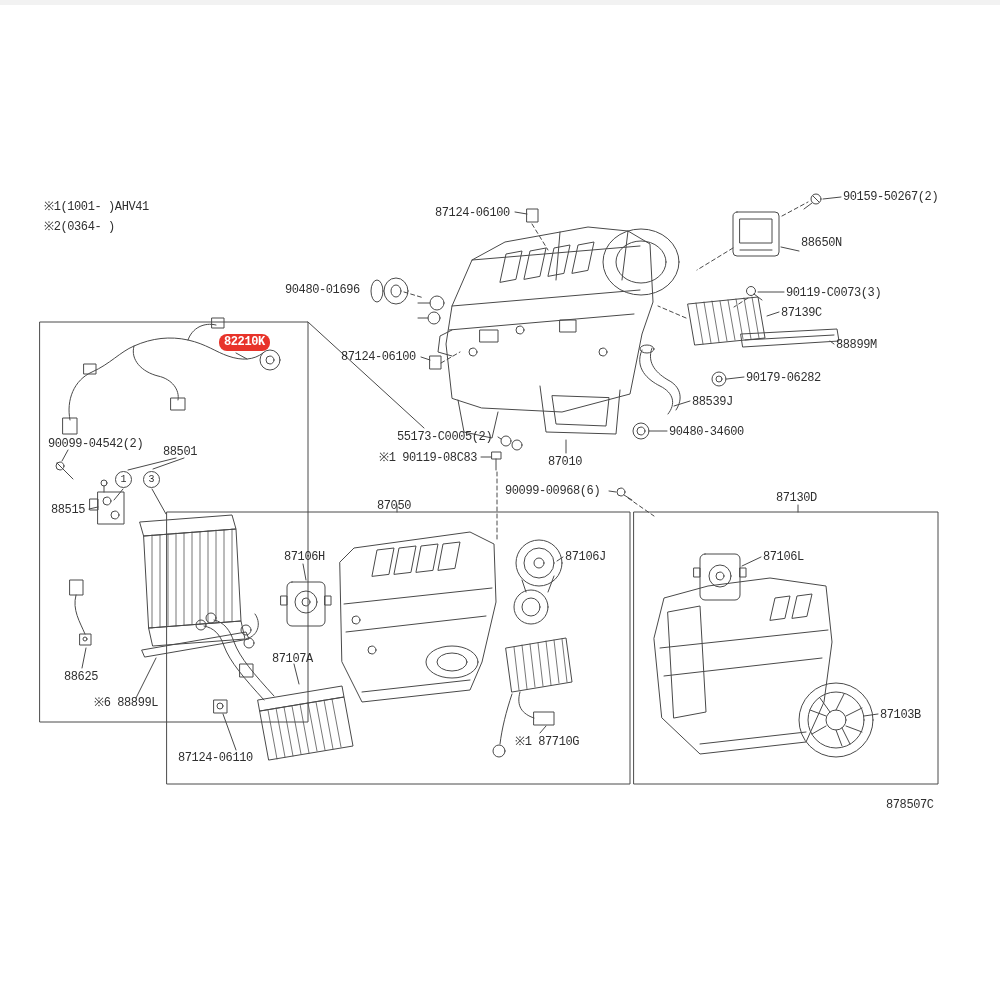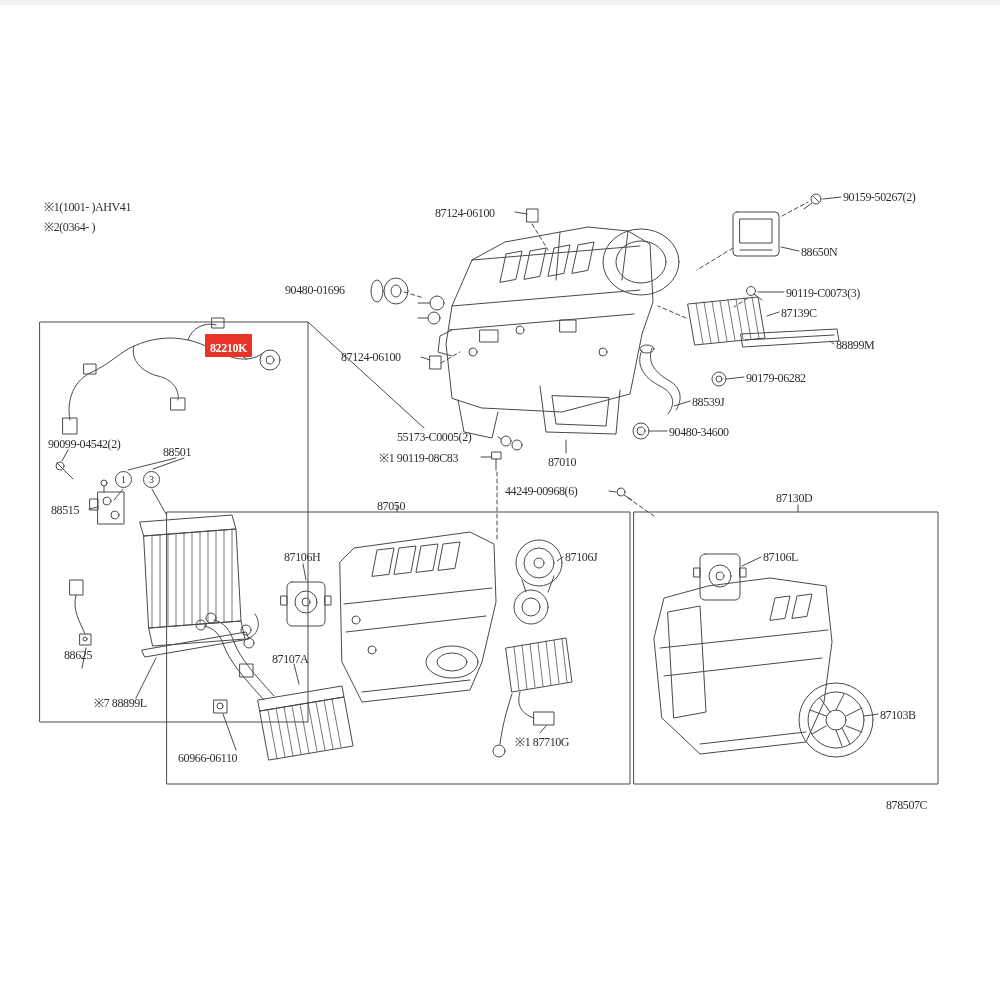--- a/index.html
+++ b/index.html
@@ -1,30 +1,30 @@
 <!DOCTYPE html>
 <html style="--line: #4a4a4a; --label-text: #2f2f2f; --highlight-bg: #e8332a; --highlight-text: #ffffff; --background: #ffffff;"><head>
 <meta charset="utf-8">
 <style>
   :root{
     --line:#4a4a4a; --label-text:#2f2f2f;
     --highlight-bg:#e8332a; --highlight-text:#ffffff; --background:#ffffff;
   }
   html,body{margin:0;padding:0;background:#fff;}
   .canvas{position:relative;width:1000px;height:908px;background:var(--background,#fff);
-          font-family:Liberation Serif, serif;overflow:hidden;}
+          font-family:Liberation Mono, monospace;overflow:hidden;}
   svg.art{position:absolute;left:0;top:0;}
   .s{stroke:var(--line,#4a4a4a);fill:none;stroke-width:1;stroke-linecap:round;stroke-linejoin:round;}
   .d{stroke-dasharray:4 3;}
   .t{stroke-width:0.75;}
   .gray{fill:#f2f2f2;stroke:none;}
   .lbl{position:absolute;font-size:12px;line-height:14px;color:var(--label-text,#2f2f2f);
        white-space:nowrap;letter-spacing:-0.4px;}
   .lbl.hl{background:var(--highlight-bg,#e8332a);color:var(--highlight-text,#fff);
-          font-weight:bold;padding:7px 5px 2px;border-radius:1px;}
+          font-weight:bold;padding:1px 5px 2px;border-radius:8px;margin-left:14px;}
   .callout{position:absolute;width:17px;height:17px;border:1px solid var(--line,#4a4a4a);
            border-radius:50%;font-size:10px;line-height:15px;text-align:center;
            color:var(--label-text,#2f2f2f);background:#fff;box-sizing:border-box;}
 </style>
 </head>
 <body>
 
 <div class="canvas">
 
   <svg class="art" width="1000" height="1000" viewBox="0 0 1000 1000">
@@ -313,46 +313,46 @@
       <line x1="842" y1="728" x2="850" y2="744"></line>
       <line x1="878" y1="714" x2="864" y2="716"></line>
     </g>
   </svg>
 
   <div class="lbl" style="left:44px;top:200px">※1(1001-    )AHV41</div>
   <div class="lbl" style="left:44px;top:220px">※2(0364-    )</div>
 
   <div class="lbl" style="left:435px;top:206px">87124-06100</div>
   <div class="lbl" style="left:843px;top:190px">90159-50267(2)</div>
-  <div class="lbl" style="left:801px;top:245px">88650N</div>
+  <div class="lbl" style="left:801px;top:236px">88650N</div>
   <div class="lbl" style="left:285px;top:283px">90480-01696</div>
   <div class="lbl" style="left:786px;top:286px">90119-C0073(3)</div>
   <div class="lbl" style="left:781px;top:306px">87139C</div>
   <div class="lbl" style="left:836px;top:338px">88899M</div>
   <div class="lbl" style="left:341px;top:350px">87124-06100</div>
   <div class="lbl" style="left:746px;top:371px">90179-06282</div>
   <div class="lbl" style="left:692px;top:395px">88539J</div>
   <div class="lbl" style="left:669px;top:425px">90480-34600</div>
   <div class="lbl hl" style="left:205px;top:334px">82210K</div>
   <div class="lbl" style="left:397px;top:430px">55173-C0005(2)</div>
   <div class="lbl" style="left:379px;top:451px">※1 90119-08C83</div>
   <div class="lbl" style="left:548px;top:455px">87010</div>
-  <div class="lbl" style="left:505px;top:484px">44249-00968(6)</div>
+  <div class="lbl" style="left:505px;top:484px">90099-00968(6)</div>
   <div class="lbl" style="left:377px;top:499px">87050</div>
   <div class="lbl" style="left:776px;top:491px">87130D</div>
   <div class="lbl" style="left:48px;top:437px">90099-04542(2)</div>
   <div class="lbl" style="left:163px;top:445px">88501</div>
   <div class="lbl" style="left:51px;top:503px">88515</div>
   <div class="lbl" style="left:284px;top:550px">87106H</div>
   <div class="lbl" style="left:565px;top:550px">87106J</div>
   <div class="lbl" style="left:763px;top:550px">87106L</div>
   <div class="lbl" style="left:272px;top:652px">87107A</div>
-  <div class="lbl" style="left:64px;top:648px">88625</div>
-  <div class="lbl" style="left:94px;top:696px">※7 88899L</div>
-  <div class="lbl" style="left:178px;top:751px">60966-06110</div>
+  <div class="lbl" style="left:64px;top:670px">88625</div>
+  <div class="lbl" style="left:94px;top:696px">※6 88899L</div>
+  <div class="lbl" style="left:178px;top:751px">87124-06110</div>
   <div class="lbl" style="left:515px;top:735px">※1 87710G</div>
   <div class="lbl" style="left:880px;top:708px">87103B</div>
 
   <div class="callout" style="left:115px;top:471px">1</div>
   <div class="callout" style="left:143px;top:471px">3</div>
 
   <div class="lbl" style="left:886px;top:798px">878507C</div>
 
 </div>
 

